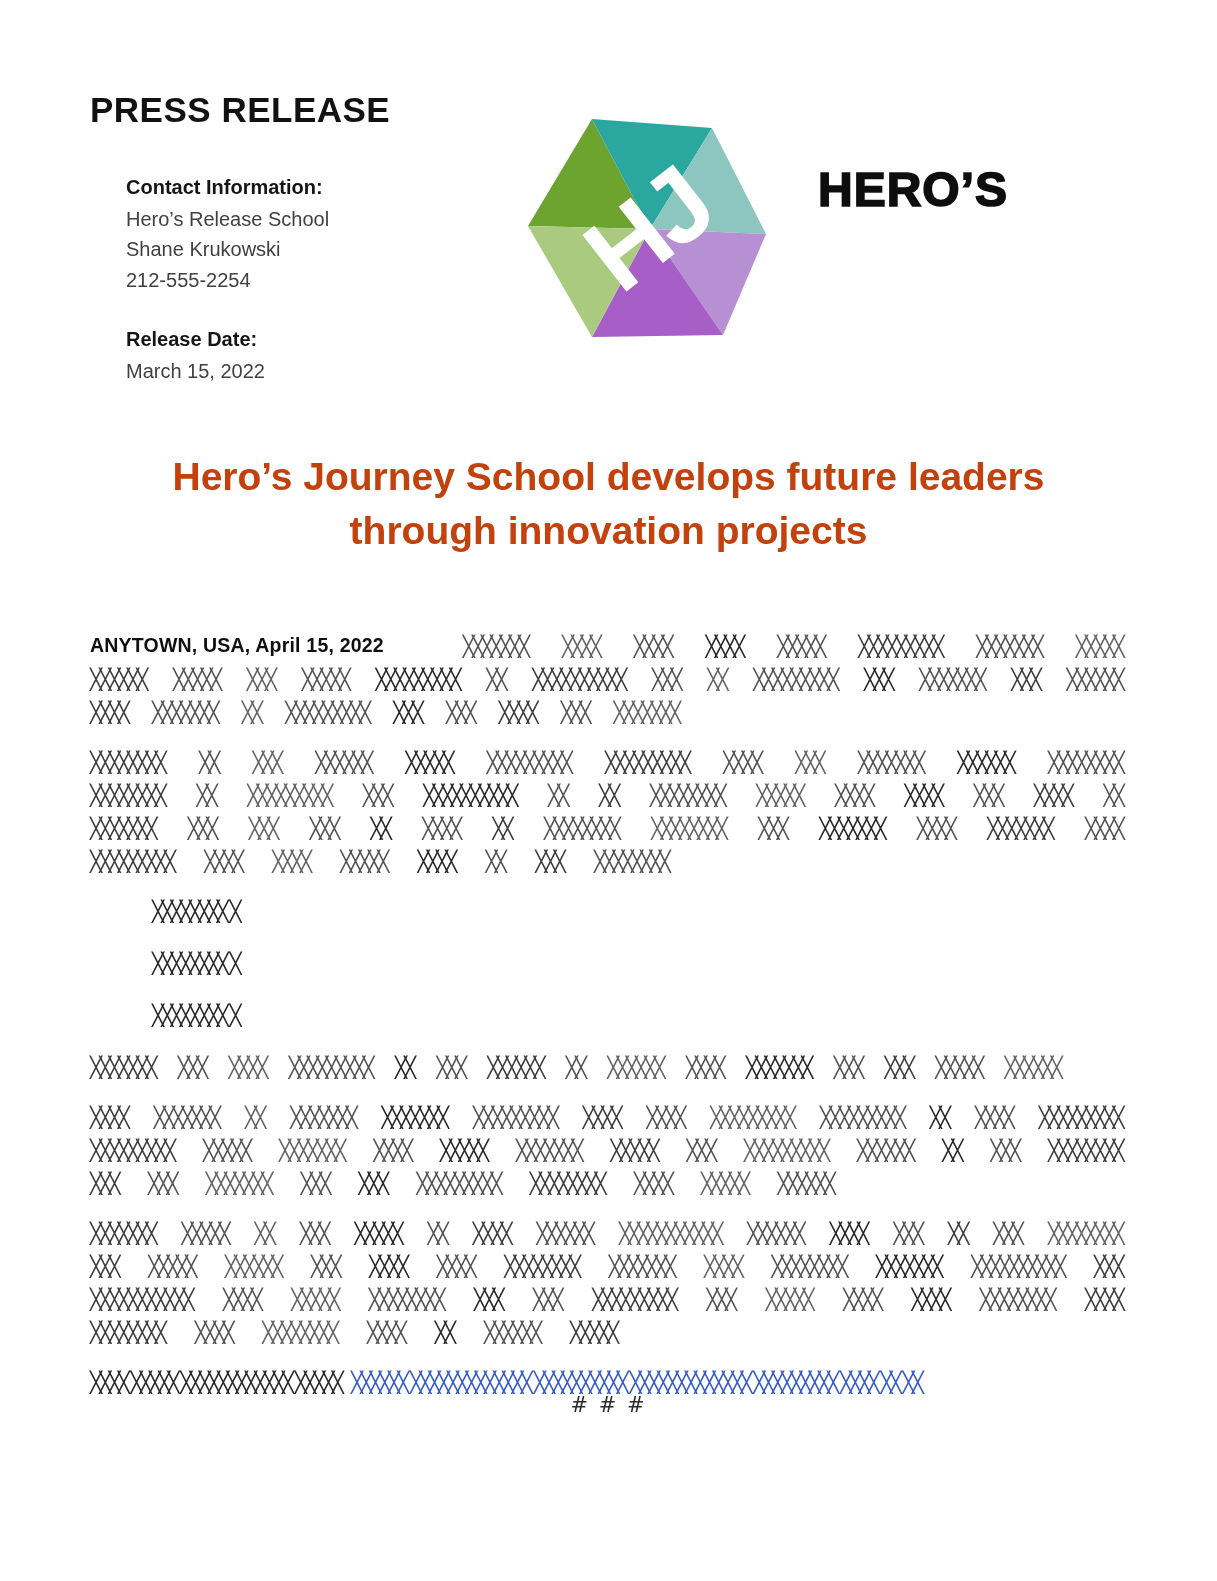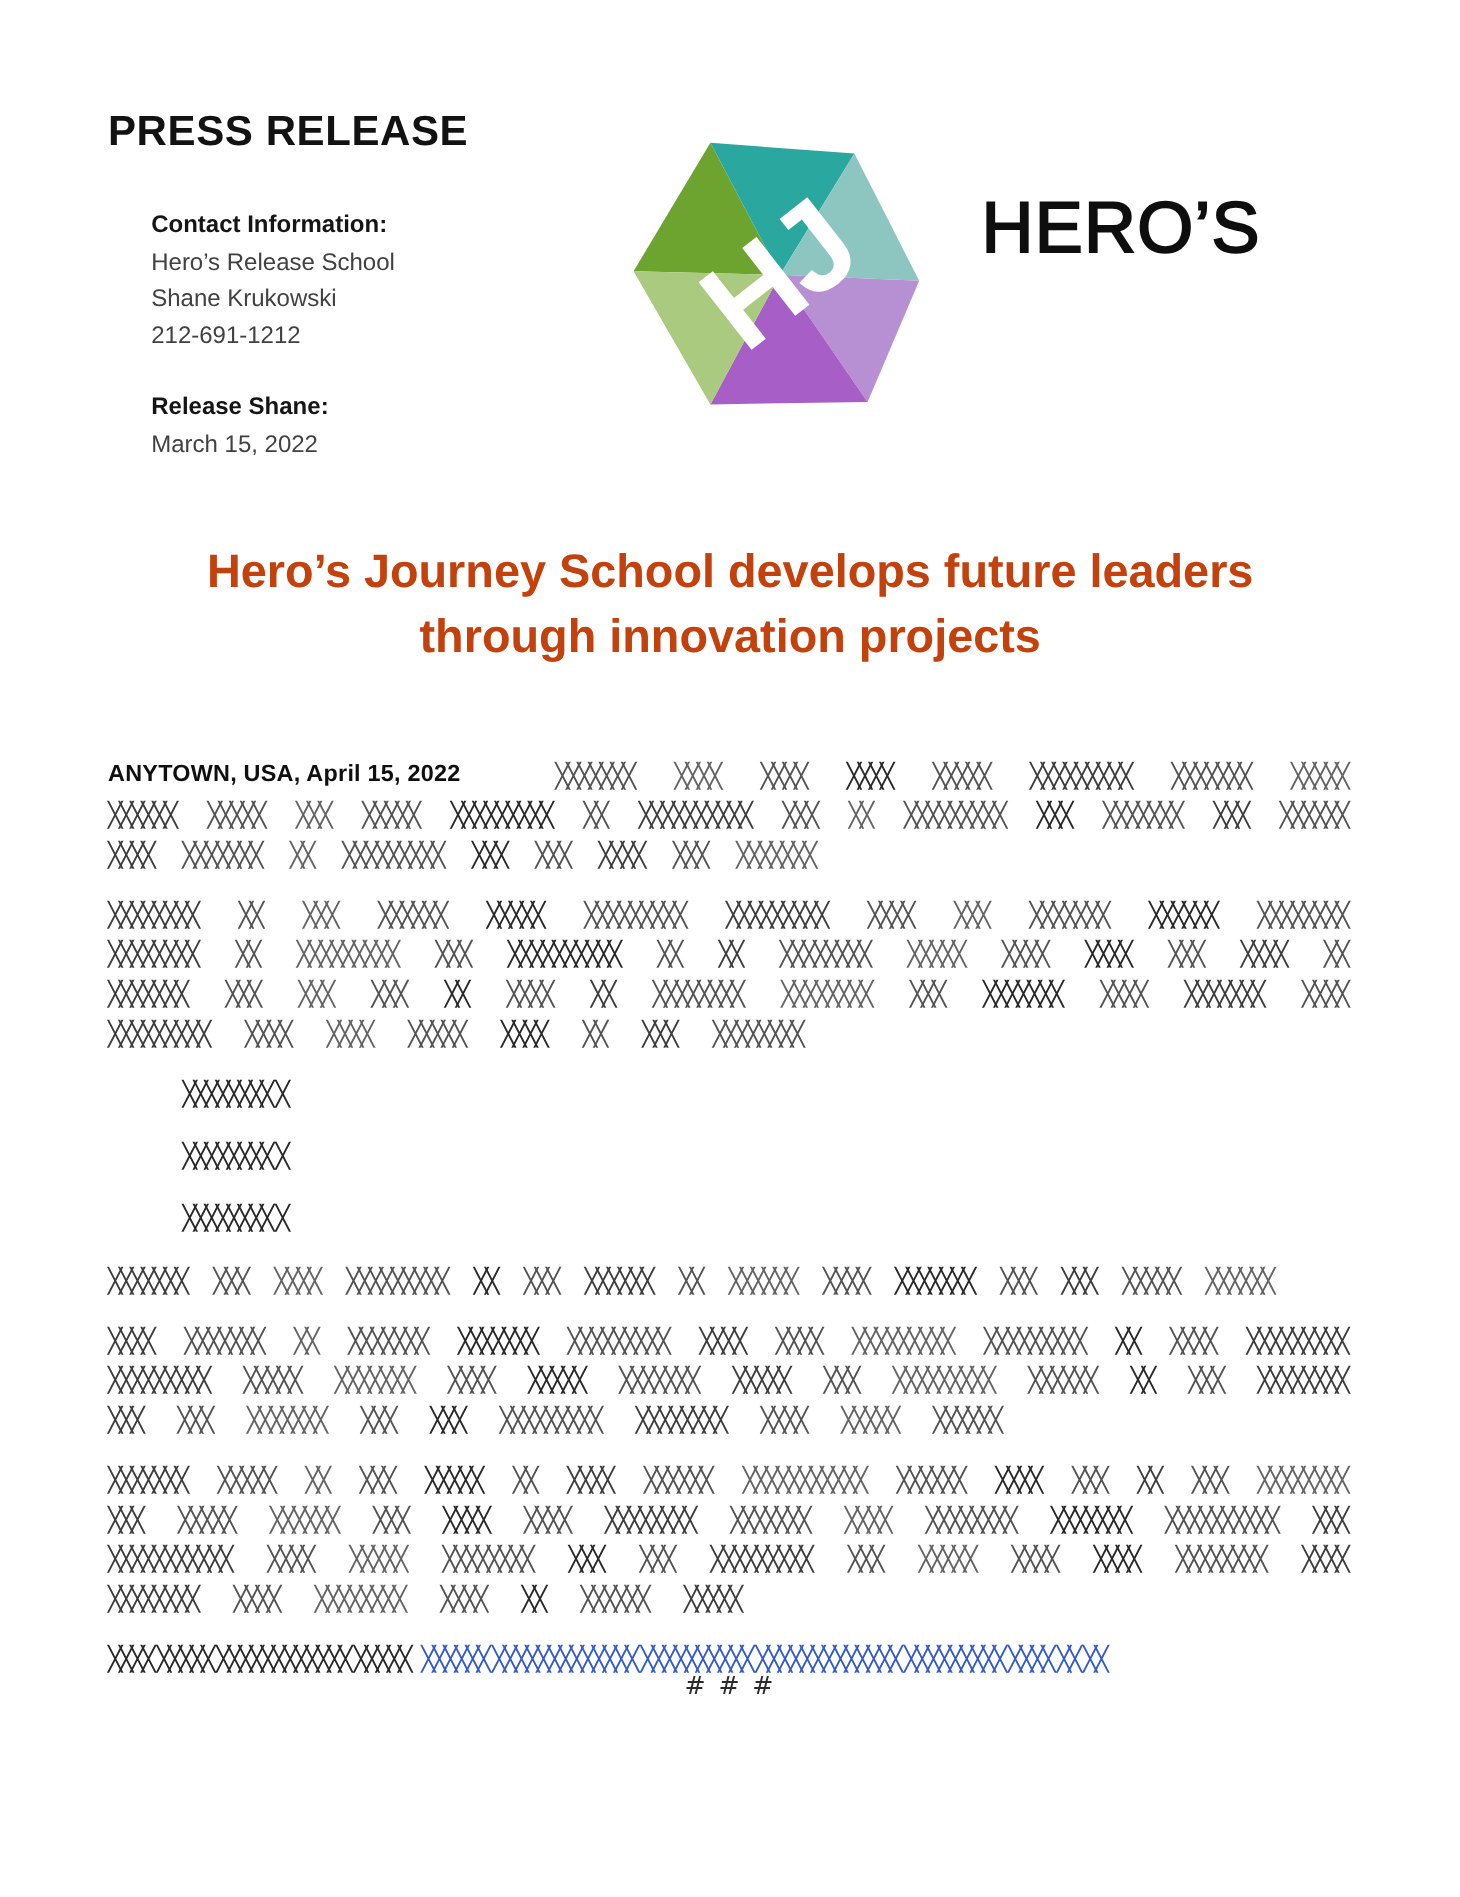--- a/index.html
+++ b/index.html
@@ -9,22 +9,22 @@
   
   .press-title{position:absolute;left:90px;top:90px;font-size:35px;font-weight:800;
                letter-spacing:.5px;color:#121212;}
   .info-block{position:absolute;left:90px;font-size:20px;line-height:30.5px;color:#414141;margin-left:36px;}
   .info-label{font-weight:700;color:#151515;margin-bottom:1px;}
   .contact-block{top:172px;}
   .release-block{top:324px;}
 
   
   .hex-logo{position:absolute;left:528px;top:112px;width:240px;height:228px;}
-  .wordmark{position:absolute;left:818px;top:153px;font-size:60px;line-height:73px;
-            font-weight:400;color:#0e0e0e;letter-spacing:1px;
+  .wordmark{position:absolute;left:818px;top:153px;font-size:48px;line-height:73px;
+            font-weight:700;color:#0e0e0e;letter-spacing:1px;
             -webkit-text-stroke:1.7px #0e0e0e;}
 
   
   .headline{position:absolute;left:0;top:450px;width:100%;text-align:center;
             font-size:39px;line-height:54px;font-weight:700;color:#c2410c;}
 
   
   .press-body{position:absolute;left:90px;top:584px;width:1032px;margin-top:45px;}
   .para{margin-bottom:17px;}
   .line{height:33px;display:flex;align-items:center;}
@@ -46,25 +46,25 @@
 <body>
 
 <div class="page">
 
   <div class="press-title">PRESS RELEASE</div>
 
   <div class="info-block contact-block">
     <div class="info-label">Contact Information:</div>
     <div>Hero’s Release School</div>
     <div>Shane Krukowski</div>
-    <div>212-691-1212</div>
+    <div>212-555-2254</div>
   </div>
 
   <div class="info-block release-block">
-    <div class="info-label">Release Shane:</div>
+    <div class="info-label">Release Date:</div>
     <div>March 15, 2022</div>
   </div>
 
   <svg class="hex-logo" viewBox="0 0 240 228" xmlns="http://www.w3.org/2000/svg" aria-hidden="true">
     <polygon points="122,117 0,114 64,7" fill="#6da32f"></polygon>
     <polygon points="122,117 64,7 184,16" fill="#2aa79f"></polygon>
     <polygon points="122,117 184,16 238,122" fill="#8dc6c1"></polygon>
     <polygon points="122,117 238,122 195,223" fill="#b78fd3"></polygon>
     <polygon points="122,117 195,223 64,225" fill="#a75ec6"></polygon>
     <polygon points="122,117 64,225 0,114" fill="#a9ca7f"></polygon>

